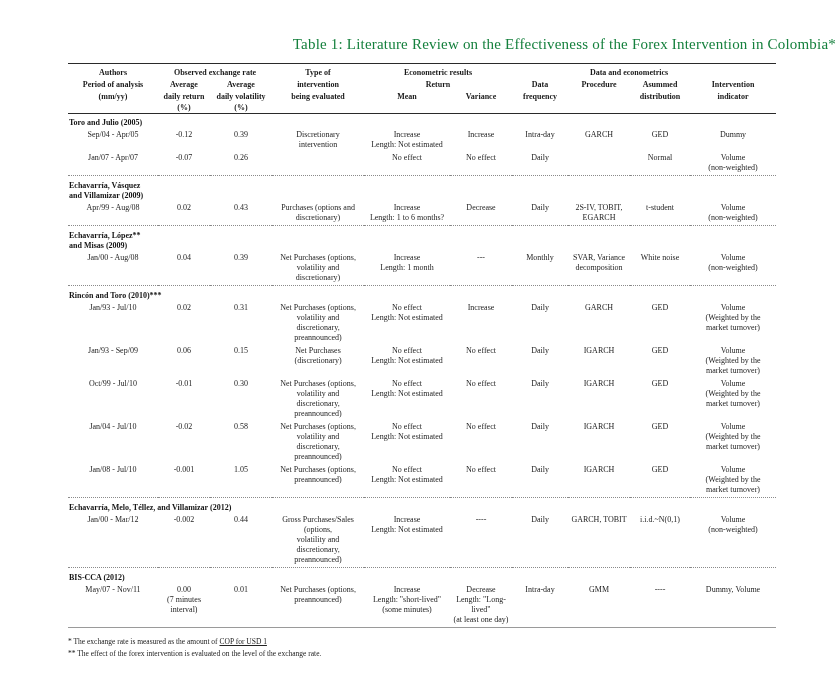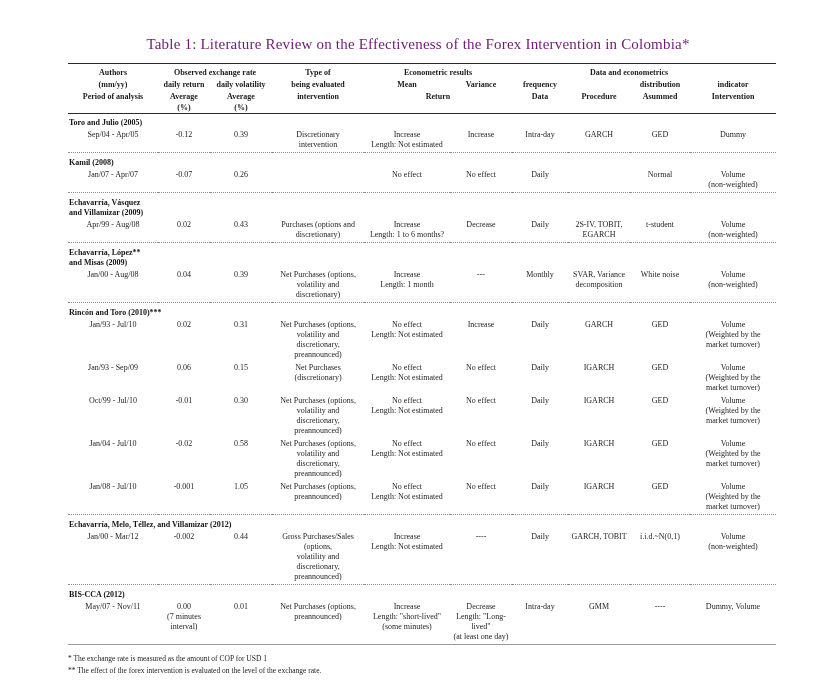--- a/index.html
+++ b/index.html
@@ -1,21 +1,21 @@
 <!DOCTYPE html>
 <html><head>
 <meta charset="utf-8">
 <style>
   html,body { margin:0; padding:0; background:#ffffff; }
   .page {
     width:836px; height:697px; background:#fff; overflow:hidden;
     font-family:"Liberation Serif", serif; color:#1c1c1c; position:relative;
   }
   .title {
-    text-align:center; padding-top:36px; font-size:15px; color:#701a75;
+    text-align:right; padding-top:36px; font-size:15px; color:#15803d;
     letter-spacing:0.2px;
   }
   .tablewrap { margin:10px 60px 8px 68px; }
   table { width:708px; border-collapse:collapse; table-layout:fixed; border-top:1.5px solid #2a2a2a; }
   col.c1{width:90px} col.c2{width:52px} col.c3{width:62px} col.c4{width:92px}
   col.c5{width:86px} col.c6{width:62px} col.c7{width:56px} col.c8{width:62px}
   col.c9{width:60px} col.c10{width:86px}
   thead th {
     font-weight:bold; font-size:8px; line-height:11px; text-align:center;
     vertical-align:top; padding:1px 0 0; color:#1a1a1a;
@@ -26,21 +26,21 @@
     font-size:8px; line-height:10px; text-align:center; vertical-align:top;
     padding:1px 1px 2px; white-space:pre-line; color:#1d1d1d;
   }
   tbody td.author {
     text-align:left; font-weight:bold; padding-top:4px; padding-bottom:1px;
     white-space:pre-line; color:#151515;font-family:Liberation Serif, serif;
   }
   tbody tr.sep td { border-top:1px dotted #8a8a8a; padding-top:5px; }
   tbody { border-bottom:1px solid #9a9a9a; }
   .footnotes { margin:4px 60px 0 68px; font-size:7.5px; line-height:11.5px; color:#222; }
-  .fn-underline { }
+  .fn-underline { text-decoration:underline; }
 </style>
 </head>
 <body>
 
 <div class="page">
 
   <div class="title">Table 1: Literature Review on the Effectiveness of the Forex Intervention in Colombia*</div>
 
   <div class="tablewrap">
     <table>
@@ -60,42 +60,42 @@
         <tr>
           <th>Authors</th>
           <th colspan="2">Observed exchange rate</th>
           <th>Type of</th>
           <th colspan="2">Econometric results</th>
           <th></th>
           <th colspan="2">Data and econometrics</th>
           <th></th>
         </tr>
         <tr>
+          <th>Period of analysis</th>
+          <th>Average</th>
+          <th>Average</th>
+          <th>intervention</th>
+          <th colspan="2">Return</th>
+          <th>Data</th>
+          <th>Procedure</th>
+          <th>Asummed</th>
+          <th>Intervention</th>
+        </tr>
+        <tr>
           <th>(mm/yy)</th>
           <th>daily return</th>
           <th>daily volatility</th>
           <th>being evaluated</th>
           <th>Mean</th>
           <th>Variance</th>
           <th>frequency</th>
           <th></th>
           <th>distribution</th>
           <th>indicator</th>
         </tr>
-        <tr>
-          <th>Period of analysis</th>
-          <th>Average</th>
-          <th>Average</th>
-          <th>intervention</th>
-          <th colspan="2">Return</th>
-          <th>Data</th>
-          <th>Procedure</th>
-          <th>Asummed</th>
-          <th>Intervention</th>
-        </tr>
         <tr class="hrule">
           <th></th>
           <th>(%)</th>
           <th>(%)</th>
           <th colspan="7"></th>
         </tr>
       </thead>
       <tbody>
           <tr>
             <td colspan="10" class="author">Toro and Julio (2005)</td>
@@ -106,23 +106,20 @@
             <td class="c3">0.39</td>
             <td class="c4">Discretionary
 intervention</td>
             <td class="c5">Increase
 Length: Not estimated</td>
             <td class="c6">Increase</td>
             <td class="c7">Intra-day</td>
             <td class="c8">GARCH</td>
             <td class="c9">GED</td>
             <td class="c10">Dummy</td>
-          </tr>
-          <tr class="sep">
-            <td colspan="10" class="author">Kamil (2008)</td>
           </tr>
           <tr>
             <td class="c1">Jan/07 - Apr/07</td>
             <td class="c2">-0.07</td>
             <td class="c3">0.26</td>
             <td class="c4"></td>
             <td class="c5">No effect</td>
             <td class="c6">No effect</td>
             <td class="c7">Daily</td>
             <td class="c8"></td>

